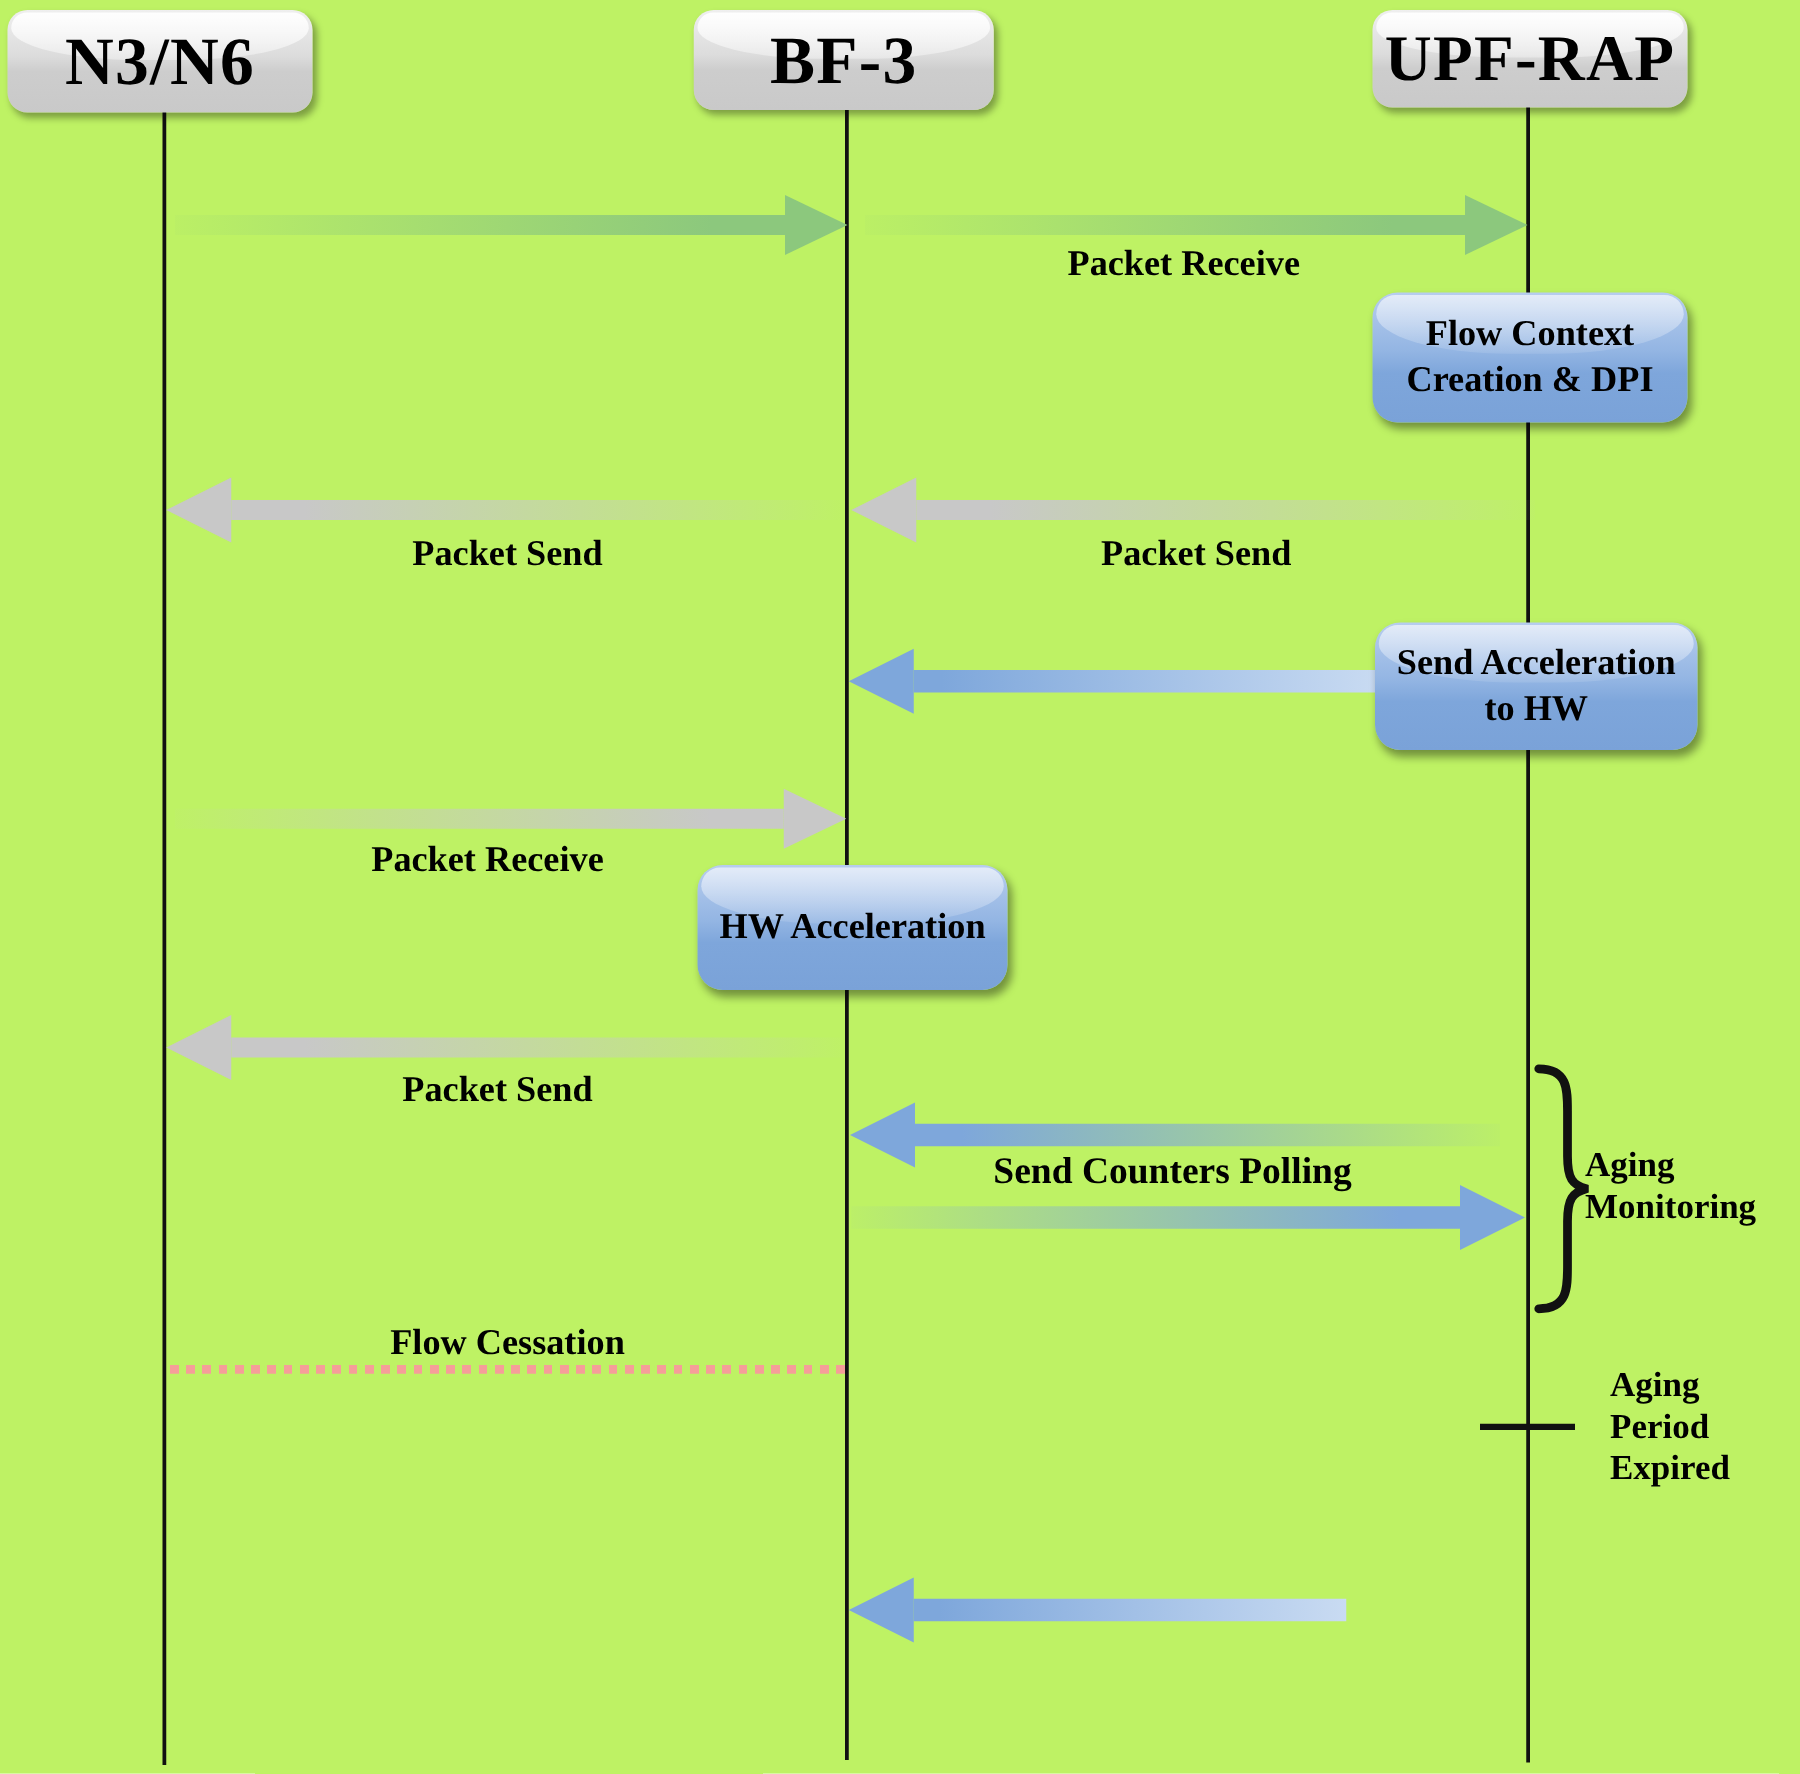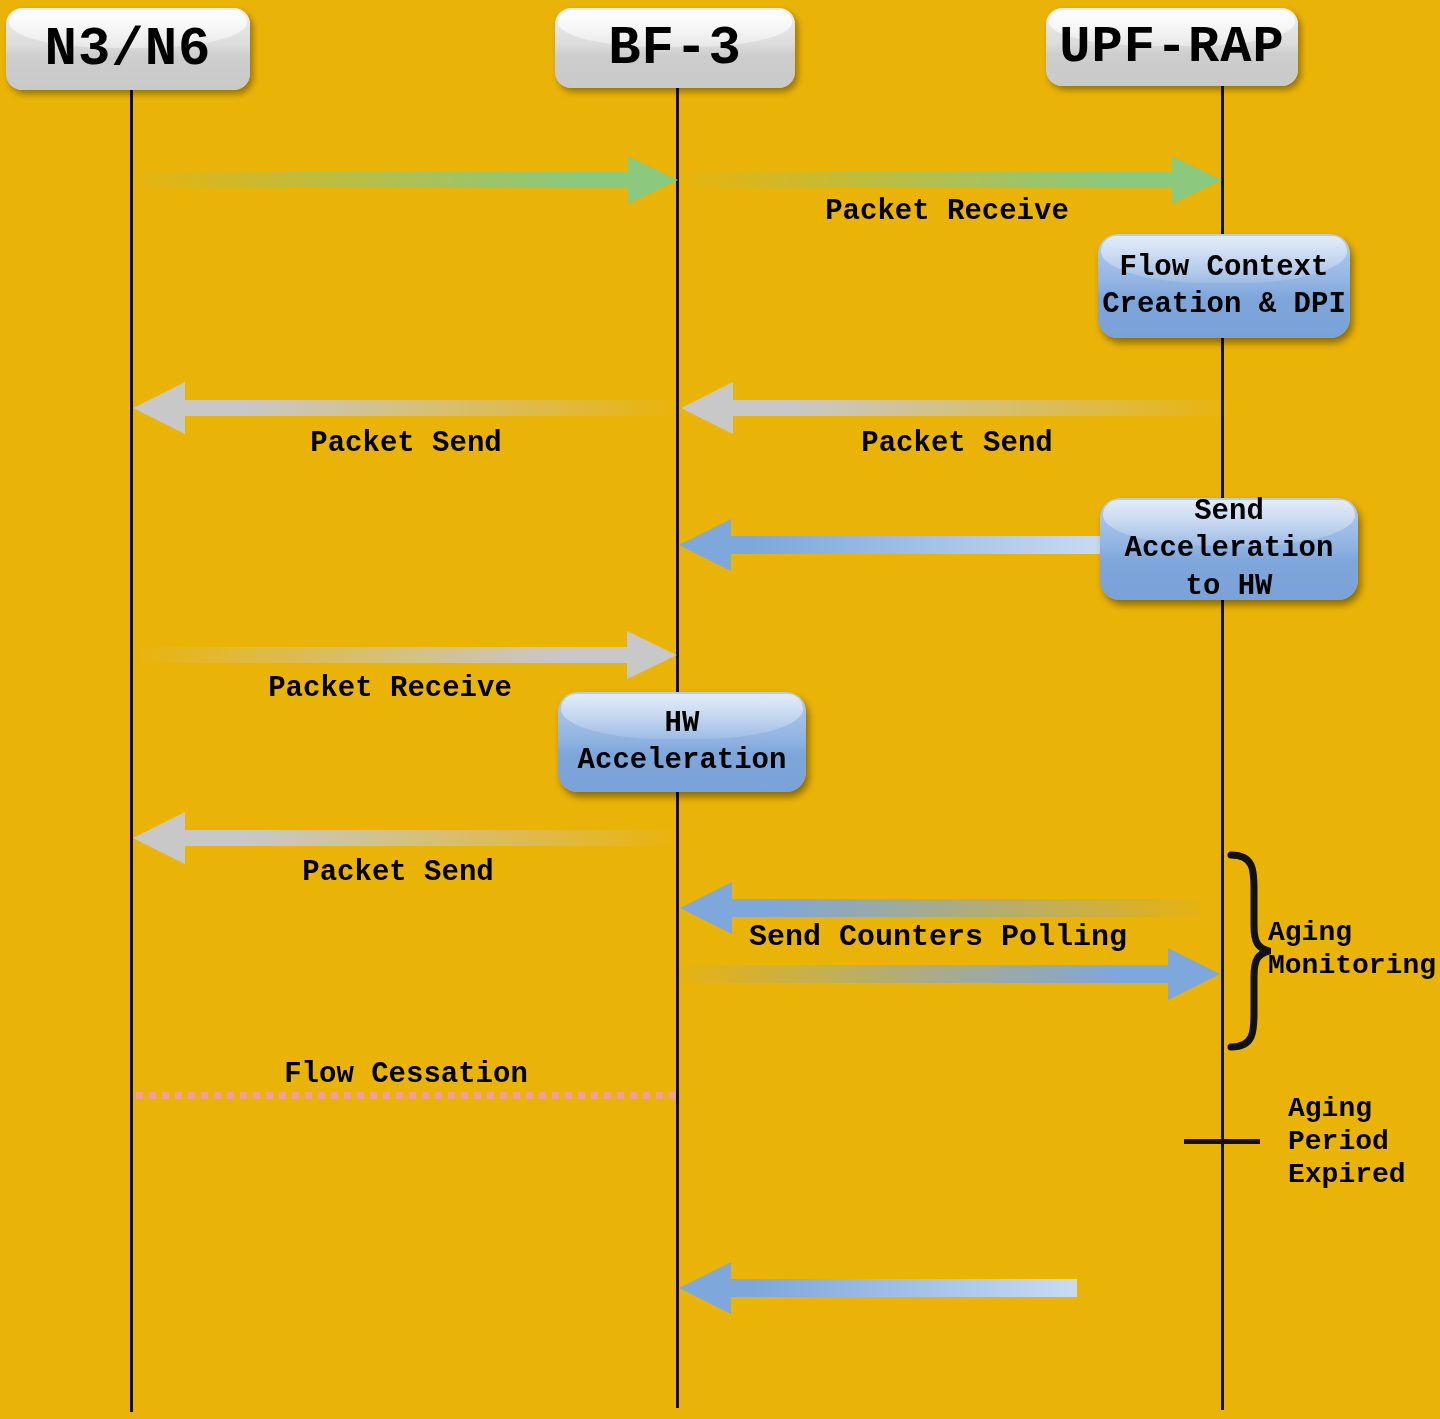--- a/index.html
+++ b/index.html
@@ -1,18 +1,18 @@
 <!DOCTYPE html>
 <html><head>
 <meta charset="utf-8">
 <style>
   html,body{margin:0;padding:0;background:#fff;}
   #stage{
-    position:relative;width:1440px;height:1419px;background:#eab308;overflow:hidden;
-    font-family:Liberation Mono, monospace;color:#000;
+    position:relative;width:1440px;height:1419px;background:#bef264;overflow:hidden;
+    font-family:Liberation Serif, serif;color:#000;
   }
   .lifeline{position:absolute;width:3px;background:#111;z-index:0;}
   .actor{
     position:absolute;display:flex;align-items:center;justify-content:center;
     border-radius:16px;z-index:3;
     background:linear-gradient(180deg,#efefef 0%,#dcdcdc 45%,#cdcdcd 60%,#c9c9c9 100%);
     box-shadow:3px 4px 6px rgba(0,0,0,0.35);
     font-weight:bold;font-size:54px;letter-spacing:1px;
   }
   .actor::before{
@@ -71,21 +71,21 @@
   <div class="lifeline" style="left:130px;top:88px;height:1324px"></div>
   <div class="lifeline" style="left:676px;top:86px;height:1322px"></div>
   <div class="lifeline" style="left:1221px;top:84px;height:1326px"></div>
 
   <div class="actor" style="left:6px;top:8px;width:244px;height:82px">
     <span>N3/N6</span>
   </div>
   <div class="actor" style="left:555px;top:8px;width:240px;height:80px">
     <span>BF-3</span>
   </div>
-  <div class="actor" style="left:1046px;top:8px;width:252px;height:78px;font-size:52px">
+  <div class="actor" style="left:1098px;top:8px;width:252px;height:78px;font-size:52px">
     <span>UPF-RAP</span>
   </div>
 
   <div class="shaft sh-green-r" style="left:140px;top:172px;width:488px;height:16px"></div>
   <div class="head head-right-green" style="left:628px;top:156px"></div>
 
   <div class="shaft sh-green-r" style="left:692px;top:172px;width:480px;height:16px"></div>
   <div class="head head-right-green" style="left:1172px;top:156px"></div>
   <div class="msg-label" style="left:745px;top:195px;width:404px">Packet Receive</div>
 

